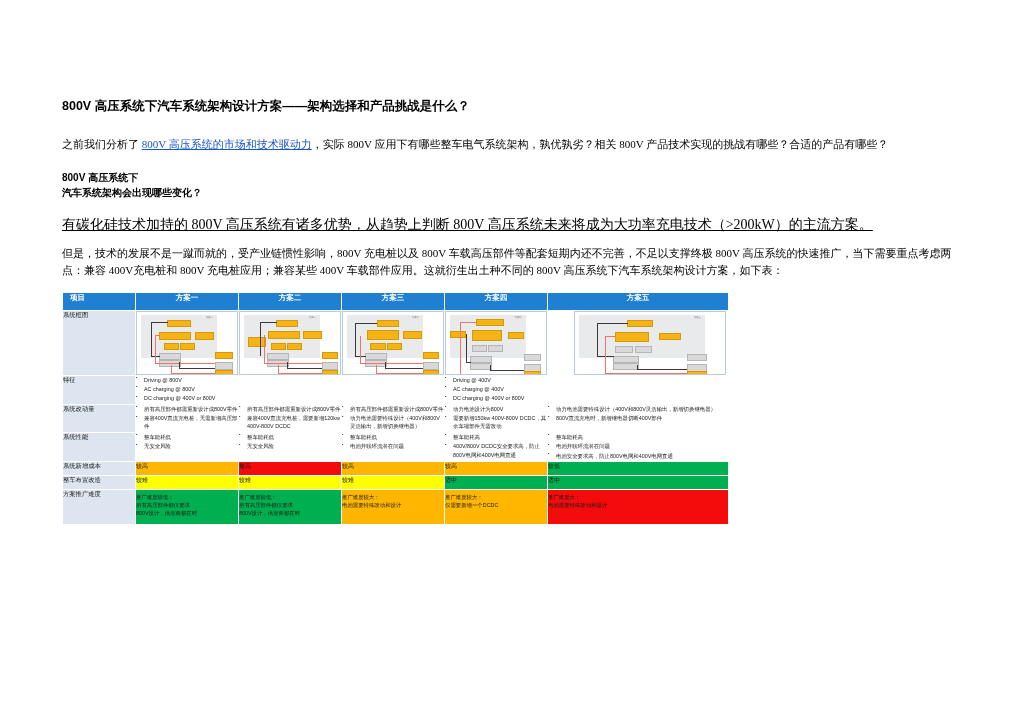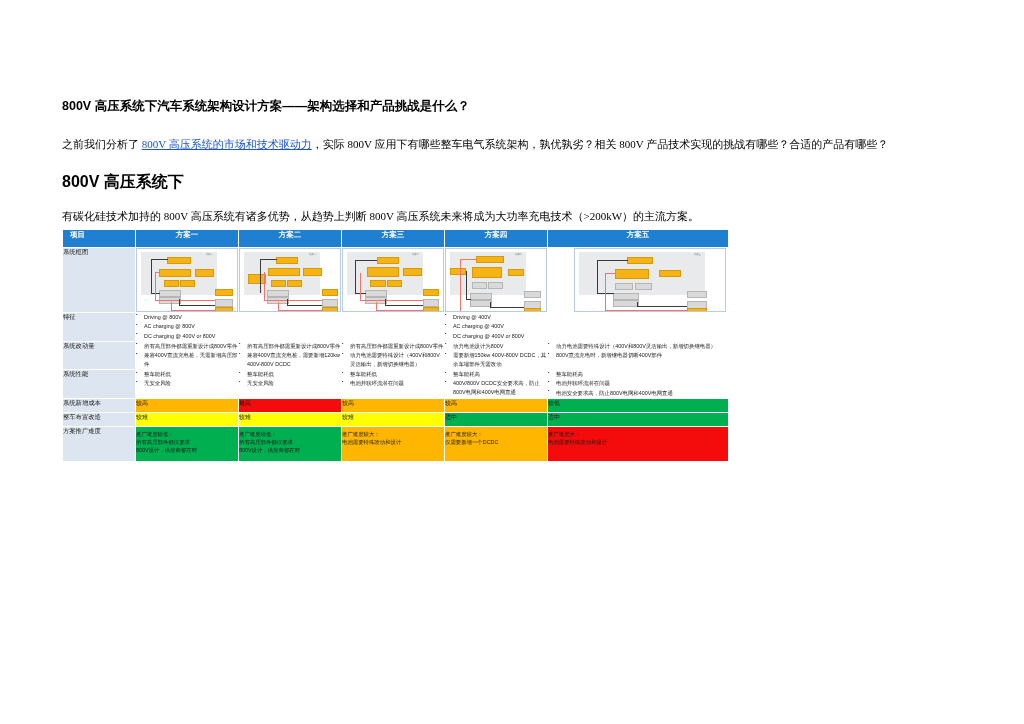--- a/index.html
+++ b/index.html
@@ -16,24 +16,24 @@
   h1.title{
     font-family:"Liberation Sans","DejaVu Sans",sans-serif;
     font-size:12.5px;font-weight:bold;margin:0 0 22px 0;letter-spacing:0px;line-height:1.3;
   }
   p.para{
     font-size:11px;line-height:1.5;margin:0 0 17px 0;
   }
   a.inline-link{color:#1a55c4;text-decoration:underline;}
   .sub-head{
     font-family:"Liberation Sans","DejaVu Sans",sans-serif;
-    font-size:16px;font-weight:bold;line-height:1.5;margin:0 0 14px 0;
+    font-size:10px;font-weight:bold;line-height:1.5;margin:0 0 14px 0;
   }
   .sub-head div{white-space:nowrap;}
-  p.para-2{font-size:11px;line-height:1.55;margin:0 0 4px 0;}
+  p.para-2{font-size:14px;line-height:1.55;margin:0 0 10px 0;text-decoration:underline;}
   p.para-3{font-size:11px;line-height:1.55;margin:0 0 12px 0;}
 
   
   table.cmp{
     border-collapse:collapse;
     width:666px;
     table-layout:fixed;
     font-family:"Liberation Sans","DejaVu Sans",sans-serif;
     margin-top:2px;
   }
@@ -139,24 +139,26 @@
 
 <div class="page">
   <div class="doc">
 
     <h1 class="title">800V 高压系统下汽车系统架构设计方案——架构选择和产品挑战是什么？</h1>
 
     <p class="para"><span>之前我们分析了 </span><a class="inline-link" href="#">800V 高压系统的市场和技术驱动力</a><span>，实际 800V 应用下有哪些整车电气系统架构，孰优孰劣？相关 800V 产品技术实现的挑战有哪些？合适的产品有哪些？</span></p>
 
     <div class="sub-head">
       <div>800V 高压系统下</div>
+      <div>汽车系统架构会出现哪些变化？</div>
     </div>
 
     <p class="para-2">有碳化硅技术加持的 800V 高压系统有诸多优势，从趋势上判断 800V 高压系统未来将成为大功率充电技术（&gt;200kW）的主流方案。</p>
 
+    <p class="para-3"><span>但是，技术的发展不是一蹴而就的，受产业链惯性影响，800V 充电桩以及 800V 车载高压部件等配套短期内还不完善，不足以支撑终极 800V 高压系统的快速推广，当下需要重点考虑两点：兼容 400V</span><span>充电桩和 800V 充电桩应用；兼容某些 400V 车载部件应用。这就衍生出土种不同的 800V 高压系统下汽车系统架构设计方案，如下表：</span></p>
 
     <table class="cmp">
       <colgroup>
         <col style="width:73px">
           <col style="width:103px">
           <col style="width:103px">
         <col style="width:103px">
           <col style="width:103px">
           <col style="width:181px">
       </colgroup>

